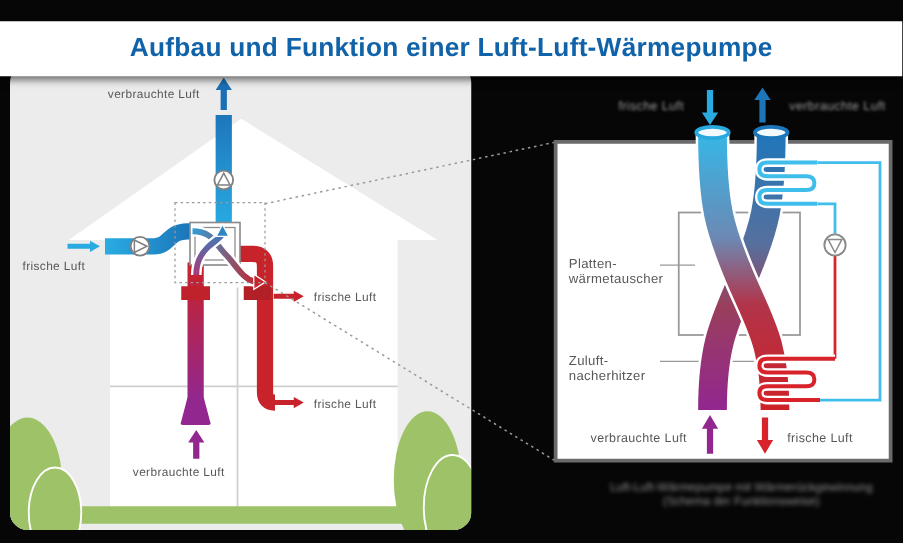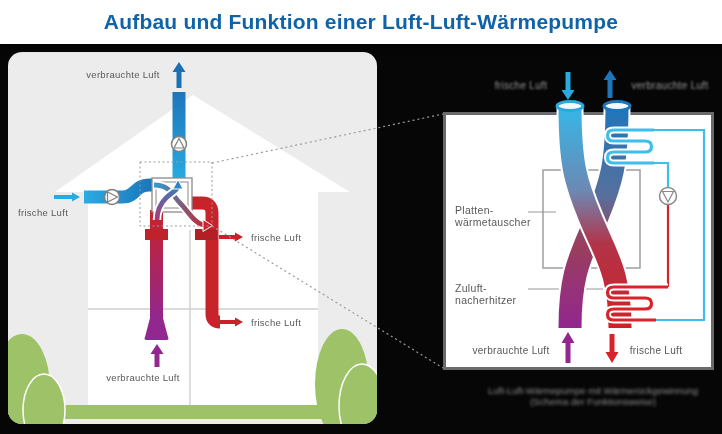--- a/index.html
+++ b/index.html
@@ -2,21 +2,21 @@
 <html><head>
 <meta charset="utf-8">
 <style>
   html,body{margin:0;padding:0;}
   body{
     width:722px;height:434px;position:relative;overflow:hidden;
     background:#060606;
     font-family:"Liberation Sans", sans-serif;
   }
   .banner{
-    position:absolute;left:0;top:0;width:722px;height:44px;background:#ffffff;
+    position:absolute;left:0;top:17px;width:722px;height:44px;background:#ffffff;
     box-shadow:0 3px 6px rgba(0,0,0,.55);
     display:flex;align-items:center;justify-content:center;z-index:3;
   }
   .banner h1{
     margin:0;font-size:21px;font-weight:bold;color:#1063A8;letter-spacing:.2px;
   }
   .house-panel{
     position:absolute;left:8px;top:52px;width:369px;height:372px;
     background:#ECECED;border-radius:14px;overflow:hidden;z-index:1;
   }

